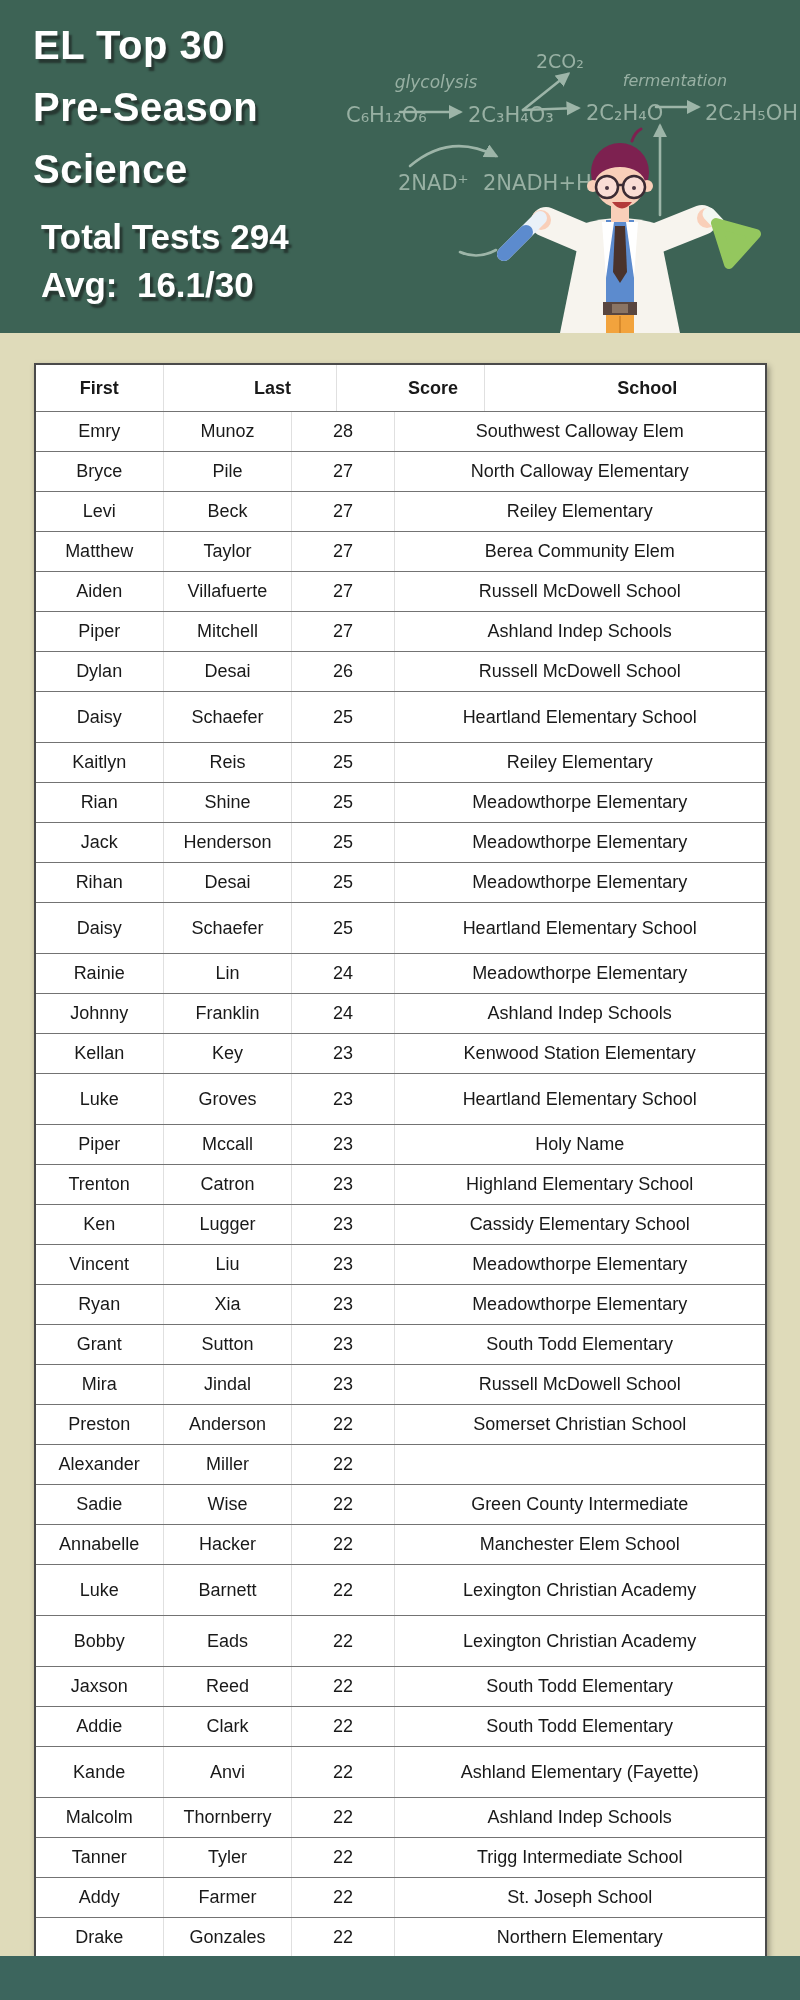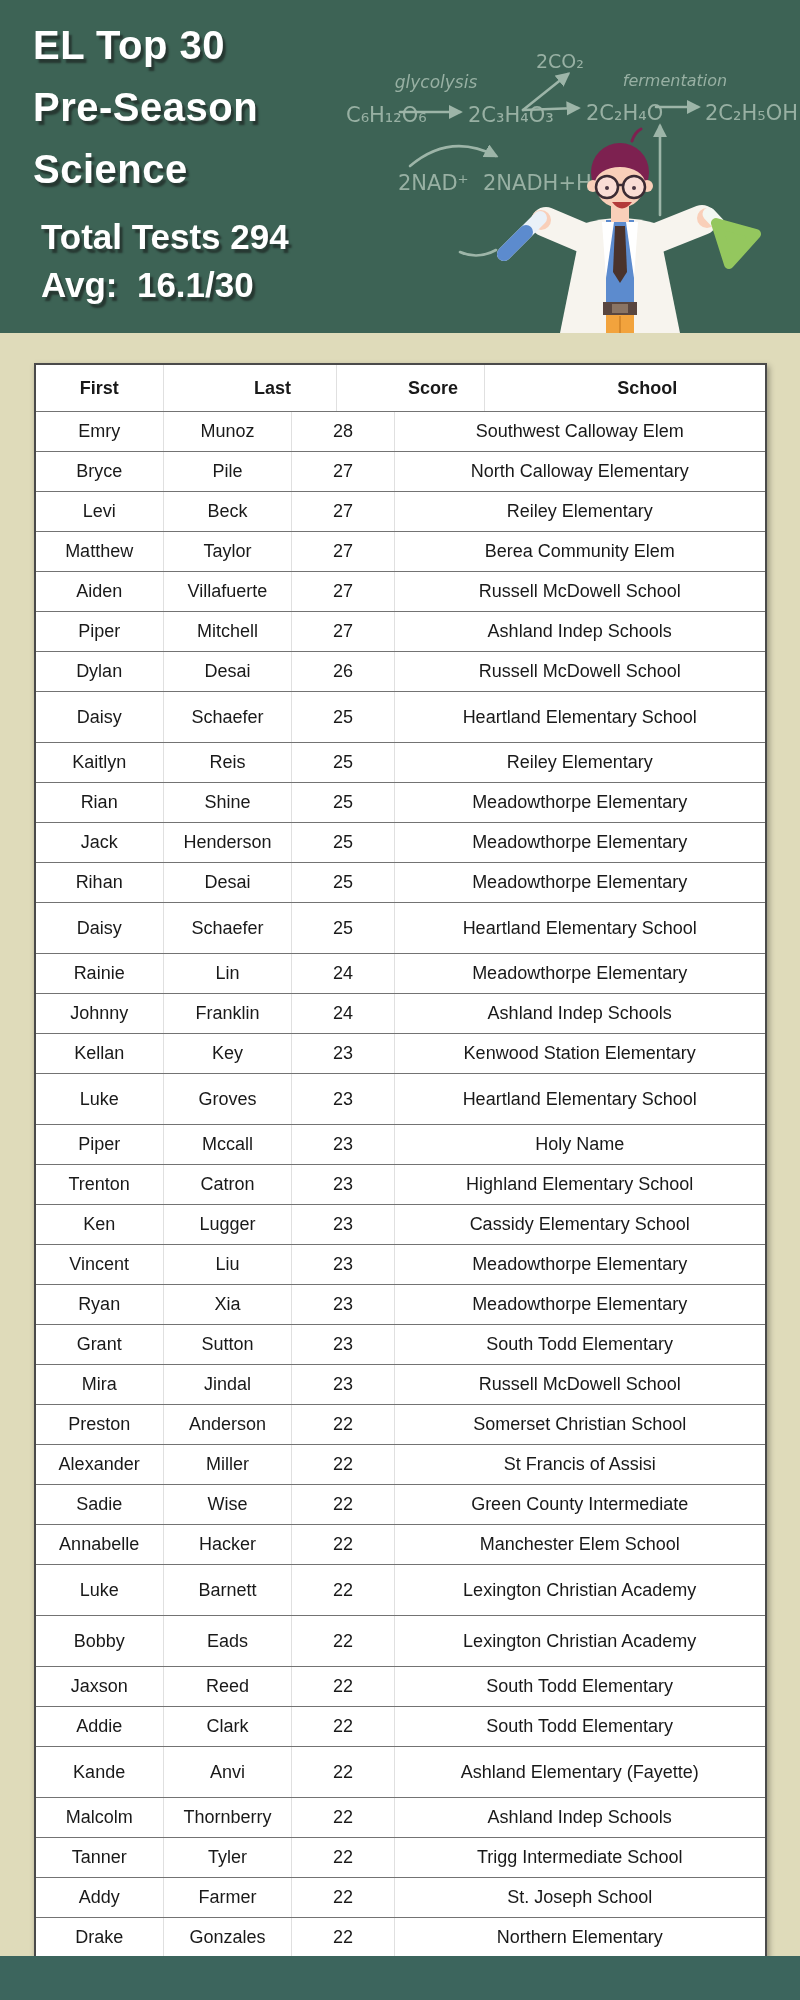--- a/index.html
+++ b/index.html
@@ -304,21 +304,20 @@
         <div class="trow">
           <div class="tcell c0">Preston</div>
           <div class="tcell c1">Anderson</div>
           <div class="tcell c2">22</div>
           <div class="tcell c3">Somerset Christian School</div>
         </div>
         <div class="trow">
           <div class="tcell c0">Alexander</div>
           <div class="tcell c1">Miller</div>
           <div class="tcell c2">22</div>
-          <div class="tcell c3">St Francis of Assisi</div>
         </div>
         <div class="trow">
           <div class="tcell c0">Sadie</div>
           <div class="tcell c1">Wise</div>
           <div class="tcell c2">22</div>
           <div class="tcell c3">Green County Intermediate</div>
         </div>
         <div class="trow">
           <div class="tcell c0">Annabelle</div>
           <div class="tcell c1">Hacker</div>

